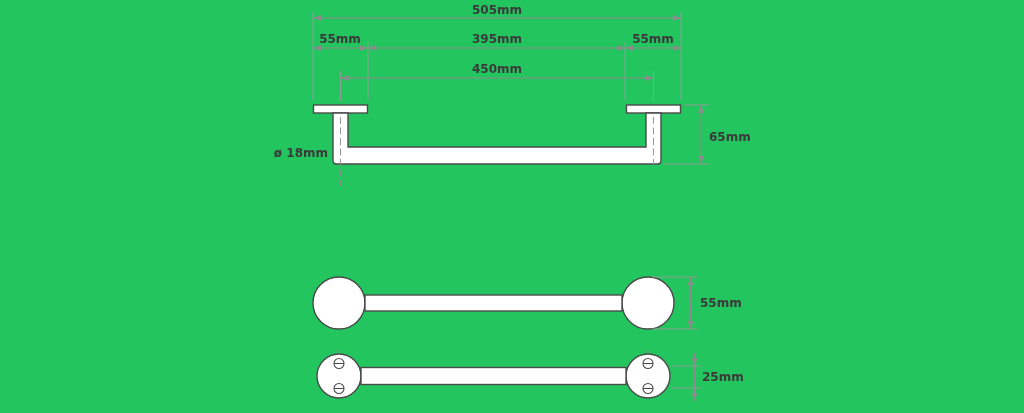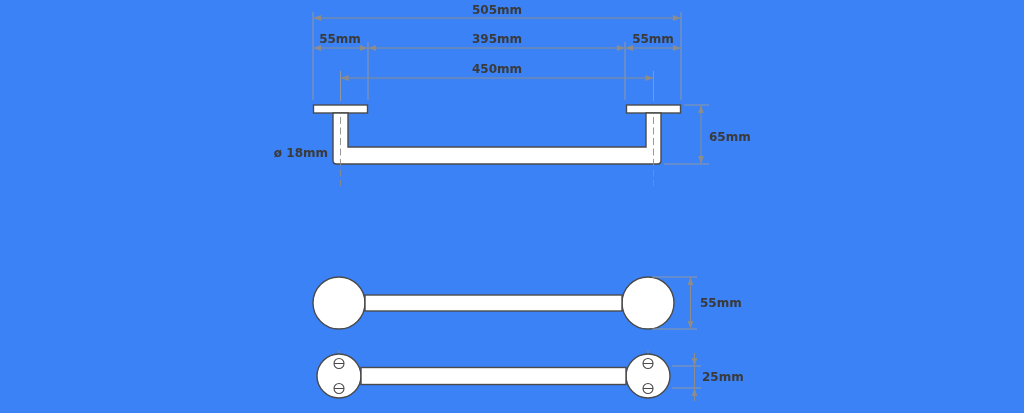--- a/index.html
+++ b/index.html
@@ -5,21 +5,21 @@
   html, body {
     margin: 0;
     padding: 0;
     background: #ffffff;
     font-family: "Liberation Sans", sans-serif;
   }
   .stage {
     position: relative;
     width: 1024px;
     height: 413px;
-    background: #3b82f6;
+    background: #22c55e;
     overflow: hidden;
   }
   svg text {
     font-family: "DejaVu Sans", "Liberation Sans", sans-serif;
     font-size: 12px;
     font-weight: 600;
     fill: #3a3a3a;
   }
   .obj  { stroke: #4a4a4a; stroke-width: 1.4; fill: #ffffff; }
   .thin { stroke: #4a4a4a; stroke-width: 1;   fill: none; }

